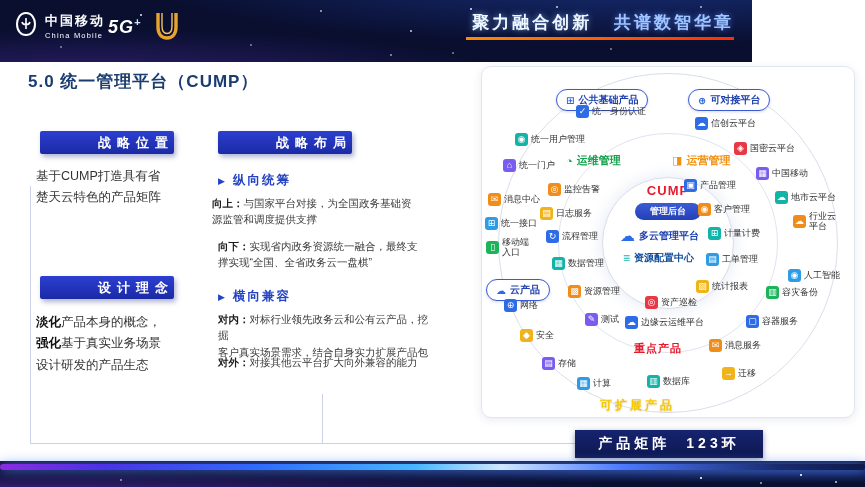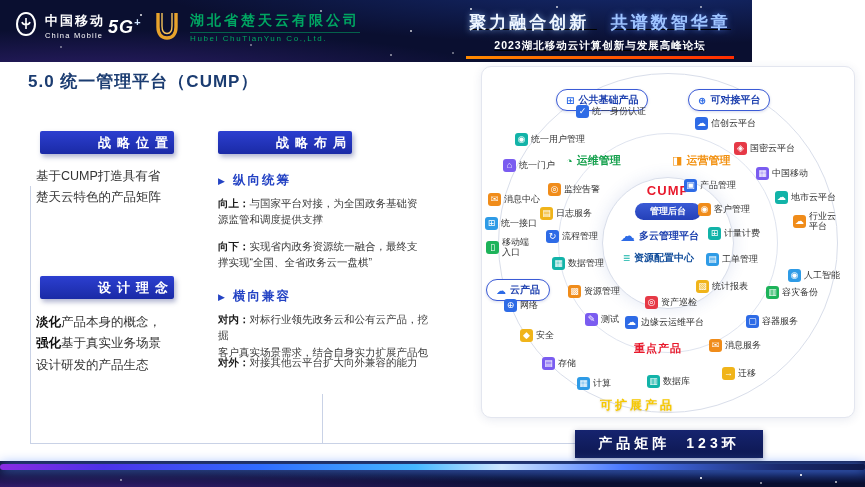--- a/index.html
+++ b/index.html
@@ -26,21 +26,21 @@
   .cm-txt .cn { color:#fff; font-weight:bold; font-size:13px; letter-spacing:2px; }
   .cm-txt .en { color:#fff; font-size:7.5px; letter-spacing:1.2px; margin-top:1px; }
   .fiveg { position:absolute; left:108px; top:16px; color:#fff; font-weight:bold;
            font-size:18px; font-style:italic; letter-spacing:1px; }
   .fiveg sup { font-size:11px; color:#cfe4ff; }
   .ulogo { position:absolute; left:152px; top:10px; }
   .ct-txt { position:absolute; left:190px; top:12px; }
   .ct-txt .cn { color:#00a662; font-weight:bold; font-size:14px; letter-spacing:3px; }
   .ct-txt .en { color:#00a662; font-size:8px; letter-spacing:1.6px; margin-top:2px;
                 border-top:1px solid rgba(0,166,98,.55); padding-top:1px; }
-  .hdr-right { position:absolute; right:18px; top:11px; text-align:center;text-decoration:underline; }
+  .hdr-right { position:absolute; right:18px; top:11px; text-align:right; }
   .slogan { font-size:17px; font-weight:bold; letter-spacing:3px; }
   .slogan .p1 { color:#eef6ff; text-shadow:0 0 6px rgba(140,190,255,.7); }
   .slogan .p2 { color:#9fc4ff; text-shadow:0 0 6px rgba(90,140,255,.7); margin-left:14px; }
   .event { color:#fff; font-size:10.5px; font-weight:bold; letter-spacing:1px; margin-top:5px; }
   .event-bar { width:268px; height:3px; margin-top:3px; margin-left:auto;
                background:linear-gradient(90deg,#ff8a00,#ff2d00); }
 
   
   .ftr { position:absolute; left:0; top:461px; width:865px; height:26px;
     background:
@@ -68,21 +68,21 @@
   .t1 { left:36px; top:166px; width:170px; }
   .t2 { left:36px; top:312px; width:160px; }
   .ltext b { color:#111; }
   .subhead { position:absolute; color:#2443c4; font-weight:bold; font-size:12.5px;
              letter-spacing:2px; display:flex; align-items:center; gap:6px; }
   .subhead .tri { font-size:9px; }
   .s1 { left:218px; top:172px; } .s2 { left:218px; top:288px; }
   .para { position:absolute; width:218px; font-size:10.5px; color:#3a3a3a; line-height:1.55;
           white-space:pre-line; }
   .para b { color:#1c1c1c; }
-  .p11 { left:218px; top:195px; } .p12 { left:218px; top:238px; }
+  .p11 { left:212px; top:195px; } .p12 { left:218px; top:238px; }
   .p21 { left:218px; top:311px; } .p22 { left:218px; top:354px; }
 
   .vline,.hline { position:absolute; background:#c9d2e6; }
   .vl1 { left:30px; top:186px; width:1px; height:257px; }
   .vl2 { left:322px; top:394px; width:1px; height:49px; }
   .hl  { left:30px; top:443px; width:545px; height:1px; }
 
   .banner { position:absolute; left:575px; top:430px; width:188px; height:28px;
             background:linear-gradient(180deg,#16246f,#0d1750); color:#fff;
             display:flex; align-items:center; justify-content:center; gap:16px;
@@ -154,31 +154,26 @@
 
   <div class="fiveg"><span>5G</span><sup>+</sup></div>
 
   <div class="ulogo">
     <svg width="30" height="36" viewBox="0 0 30 36">
       <path d="M6 3 v14 c0 7 3.5 11 9 11 s9-4 9-11 V3" fill="none" stroke="#e8a32c" stroke-width="3.4"></path>
       <path d="M10 3 v13 c0 5 2 7.5 5 7.5 s5-2.5 5-7.5 V3" fill="none" stroke="#f6c35a" stroke-width="1.4"></path>
     </svg>
   </div>
 
-  <div class="ct-txt">
-    <div class="cn">湖北省楚天云有限公司</div>
-    <div class="en">Hubei ChuTianYun Co.,Ltd.</div>
-  </div>
 
   <div class="hdr-right">
     <div class="slogan">
       <span class="p1">聚力融合创新</span>
       <span class="p2">共谱数智华章</span>
     </div>
-    <div class="event">2023湖北移动云计算创新与发展高峰论坛</div>
     <div class="event-bar"></div>
   </div>
 </div>
 
 <div class="title">5.0 统一管理平台（CUMP）</div>
 
 <div class="badge b-pos">战略位置</div>
 <div class="ltext t1">基于CUMP打造具有省
 楚天云特色的产品矩阵</div>
 

